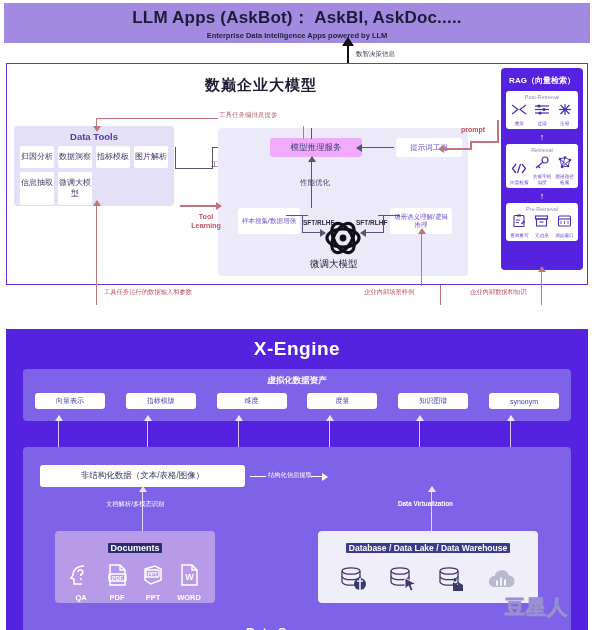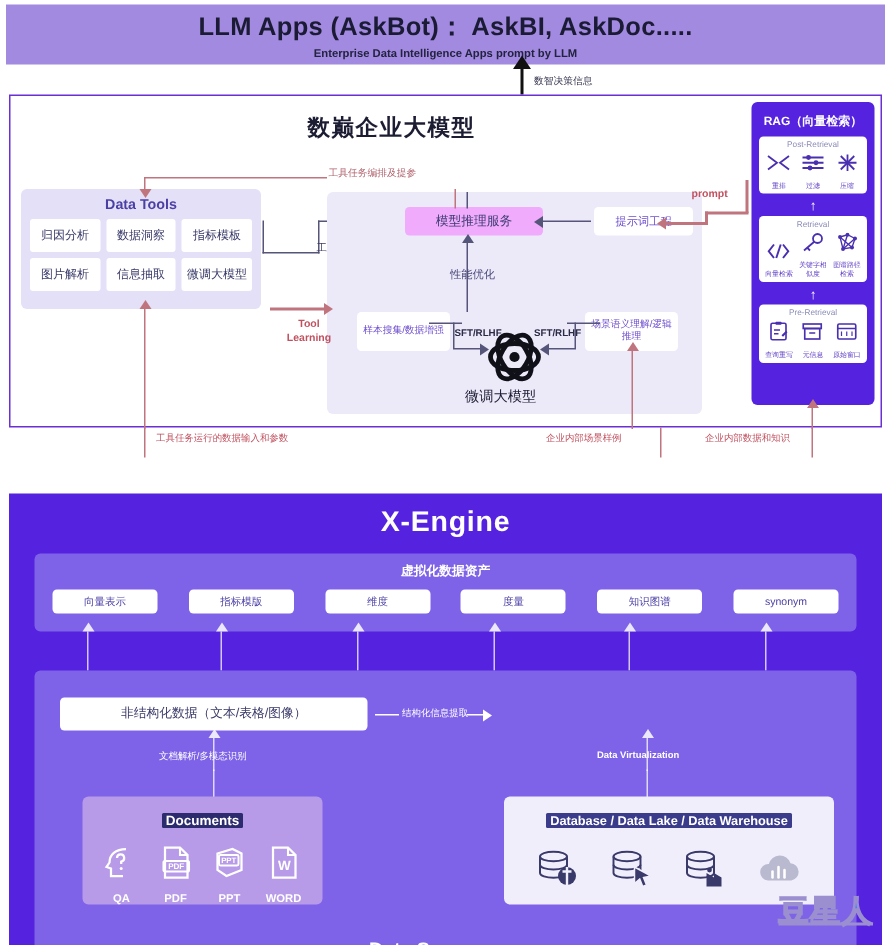--- a/index.html
+++ b/index.html
@@ -53,21 +53,21 @@
   
   .data-tools {
     position: absolute; left: 14px; top: 126px; width: 160px; height: 80px;
     background: #e4e0f7; border-radius: 4px;
     padding: 5px 6px;
   }
   .data-tools-title {
     text-align: center; font-size: 9.5px; font-weight: bold; color: #4a3fa5;
     margin-bottom: 4px;
   }
-  .dt-grid { display: grid; grid-template-columns: repeat(3, 1fr); gap: 4px; }
+  .dt-grid { display: grid; grid-template-columns: repeat(4, 1fr); gap: 4px; }
   .dt-cell {
     background: #fff; border-radius: 2px; text-align: center;
     font-size: 8px; color: #3a3a6a; padding: 5px 0 6px;
   }
 
   
   .center-panel {
     position: absolute; left: 218px; top: 128px; width: 250px; height: 148px;
     background: #ece9f9; border-radius: 4px;
   }
@@ -217,21 +217,21 @@
   .lbl-data-virt {
     position: absolute; left: 375px; top: 53px;
     font-size: 6.3px; color: #fff; font-weight: bold; white-space: nowrap;
   }
 
   .doc-card {
     position: absolute; left: 32px; top: 84px; width: 160px; height: 72px;
     background: #b79ae8; border-radius: 4px;
   }
   .db-card {
-    position: absolute; left: 313px; top: 84px; width: 220px; height: 72px;
+    position: absolute; left: 295px; top: 84px; width: 220px; height: 72px;
     background: #f1eefc; border-radius: 4px;
   }
   .card-title-dark {
     text-align: center; font-size: 9px; font-weight: bold; color: #fff;
     background: #2b2b6e; display: inline-block; padding: 0 2px; border-radius: 1px;
   }
   .card-title-wrap { text-align: center; padding-top: 6px; }
   .card-title-blue {
     text-align: center; font-size: 8.5px; font-weight: bold; color: #fff;
     background: #3b3b8c; display: inline-block; padding: 0 3px; border-radius: 1px;
@@ -240,36 +240,35 @@
   .doc-ic { text-align: center; width: 32px; }
   .doc-ic-label { font-size: 7.5px; color: #fff; font-weight: bold; margin-top: 2px; }
   .db-icons { display: flex; justify-content: space-around; padding: 10px 12px 0; align-items: center; }
 
   .data-source-lbl {
     position: absolute; left: 240px; top: 296px;
     font-size: 13px; font-weight: bold; color: #fff;
   }
 
   .watermark {
-    position: absolute; left: 519px; top: 594px;
+    position: absolute; left: 505px; top: 594px;
     font-size: 20px; font-weight: bold; color: #3b82f6;
     -webkit-text-stroke: 1px #9b8fd0;
     letter-spacing: 1px;
-    text-decoration: underline;
   }
 
   .vline-white { position: absolute; background: rgba(255,255,255,.75); width: 1px; }
   .vline-white.ah-u::after { border-bottom-color: rgba(255,255,255,.85); }
 </style>
 </head>
 <body>
 
 <div class="top-banner">
   <div class="top-banner-title">LLM Apps (AskBot)： AskBI, AskDoc.....</div>
-  <div class="top-banner-sub">Enterprise Data Intelligence Apps prompt by LLM</div>
+  <div class="top-banner-sub">Enterprise Data Intelligence Apps powered by LLM</div>
 </div>
 
 <div class="arrow-up-main"></div>
 <div class="lbl-decision">数智决策信息</div>
 
 <div class="model-box"></div>
 <div class="model-title">数巅企业大模型</div>
 
 <div class="data-tools">
   <div class="data-tools-title">Data Tools</div>

